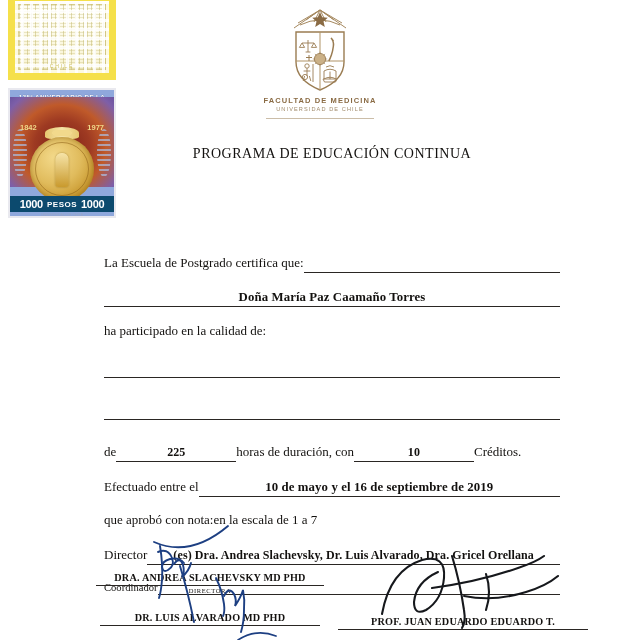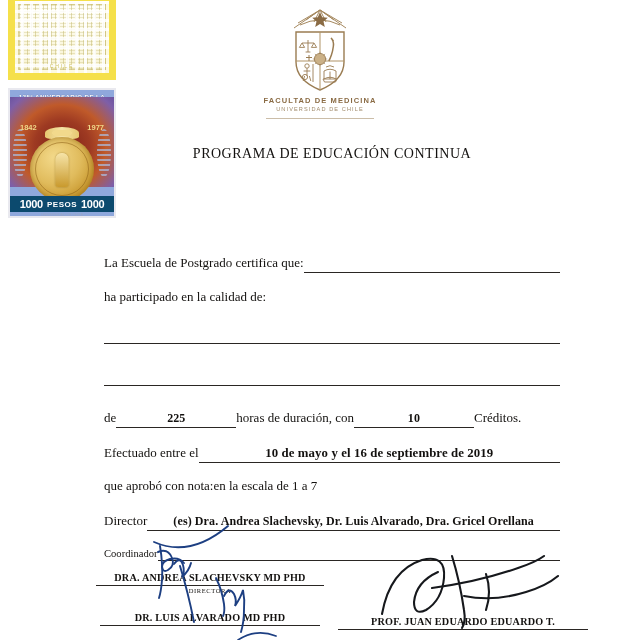--- a/index.html
+++ b/index.html
@@ -260,20 +260,25 @@
 
   <div class="body">
 
     <div class="row">
       <span class="lbl">La Escuela de Postgrado certifica que:</span>
       <span class="fill">
         <span class="val"></span>
       </span>
     </div>
 
+    <div class="row r-name">
+      <span class="fill">
+        <span class="val big">Doña María Paz Caamaño Torres</span>
+      </span>
+    </div>
 
     <div class="row r-cal">
       <span class="lbl">ha participado en la calidad de:</span>
     </div>
 
 
     <div class="row r-b1">
       <span class="fill">
         <span class="val"></span>
       </span>

